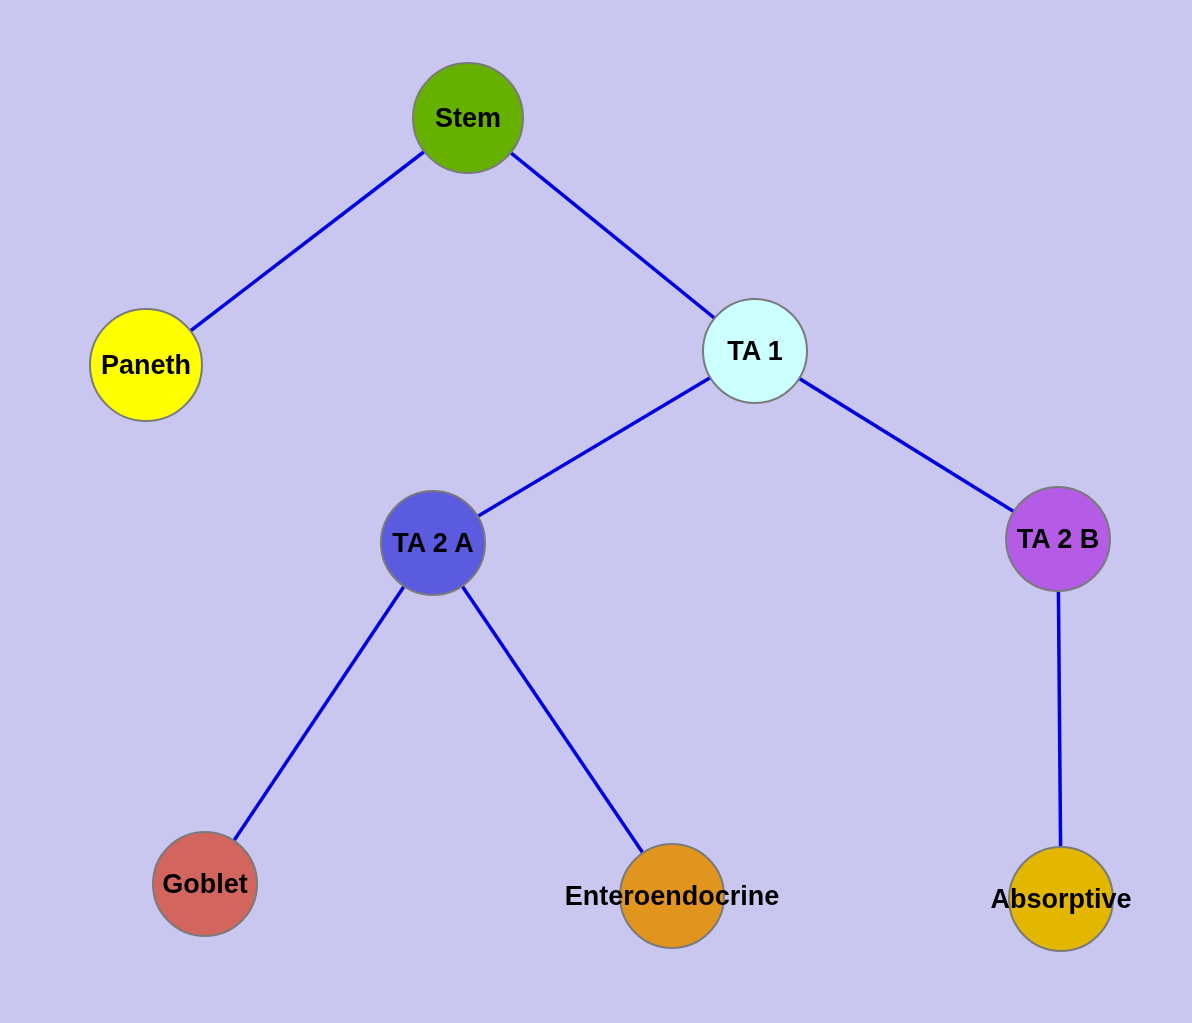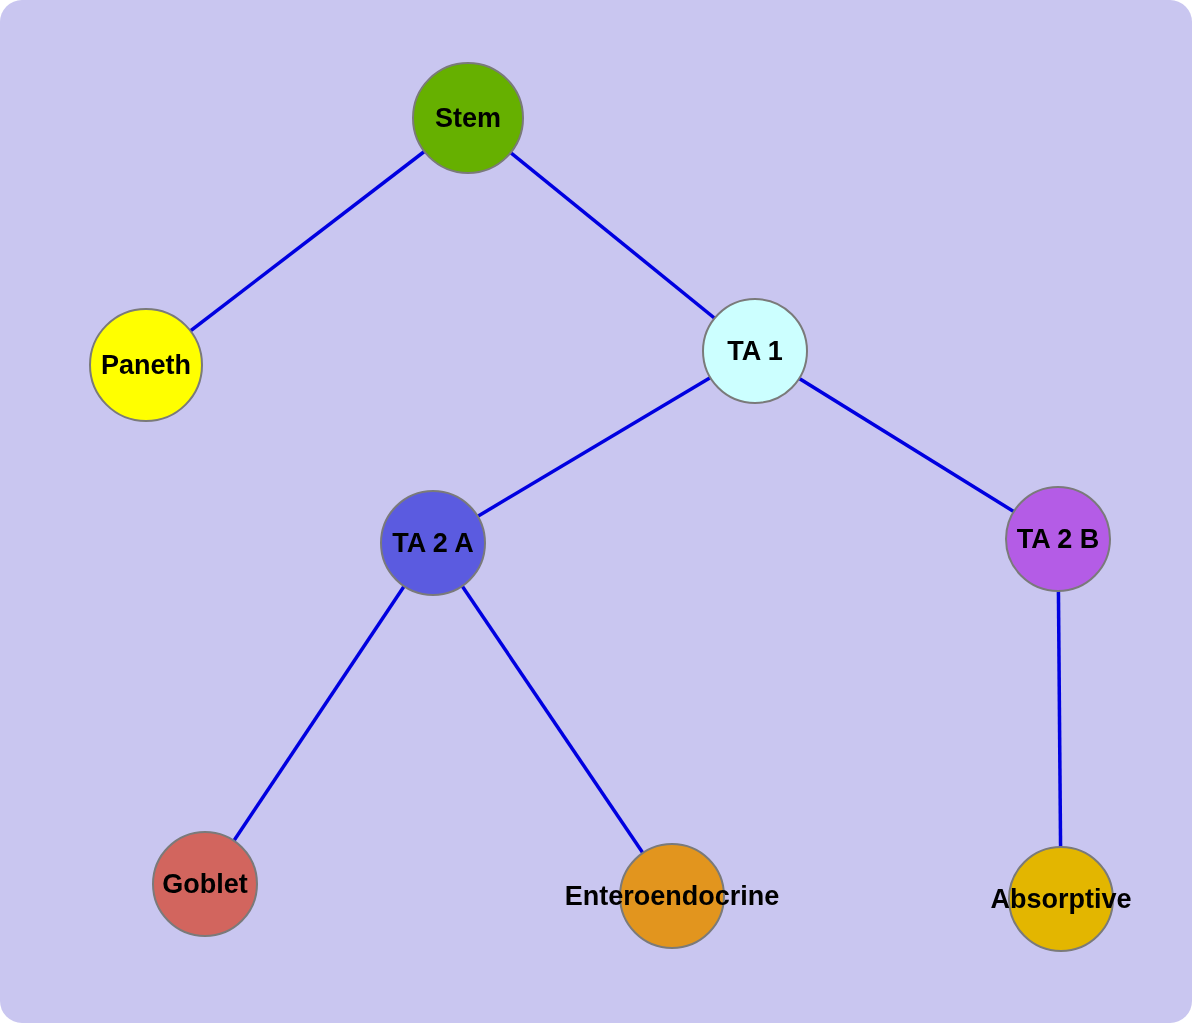--- a/index.html
+++ b/index.html
@@ -7,21 +7,20 @@
     padding: 0;
   }
   body {
     font-family: "Liberation Sans", sans-serif;
   }
   .canvas-wrap {
     width: 1192px;
     height: 1023px;
     overflow: hidden;
     position: relative;
-    border-radius: 22px;
   }
   svg#graph-canvas {
     display: block;
   }
   .graph-edge {
     fill: none;
   }
   .graph-node {
     cursor: pointer;
   }

